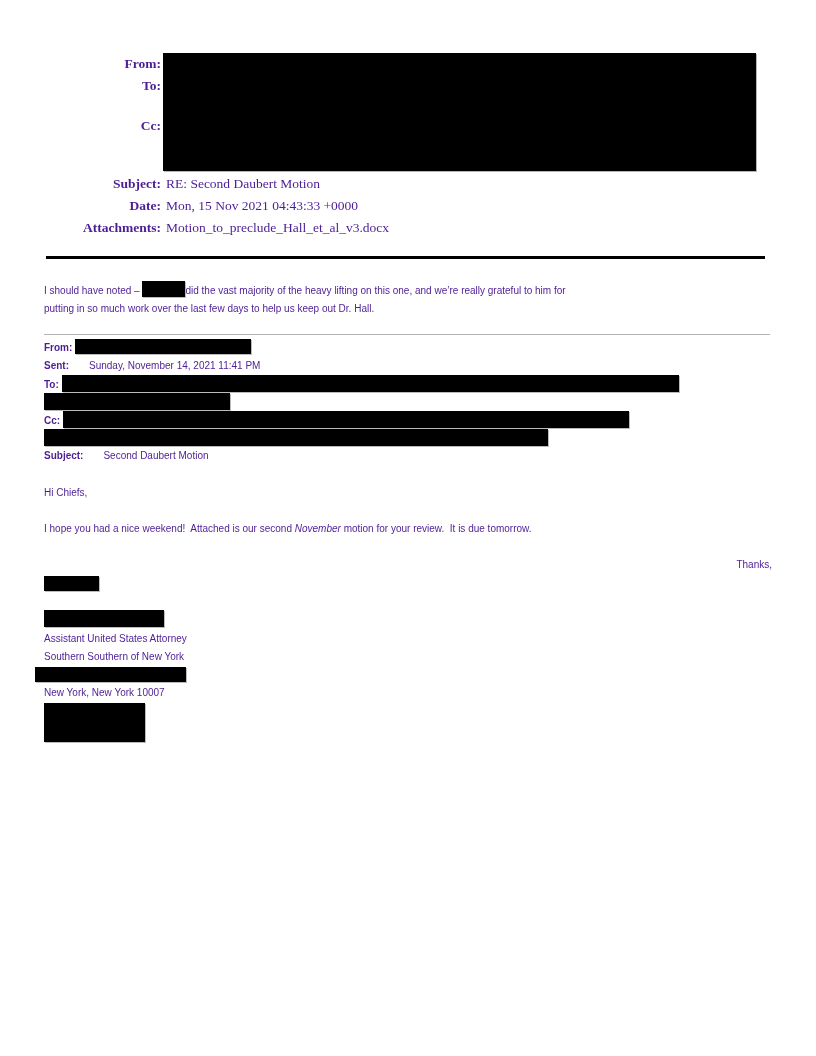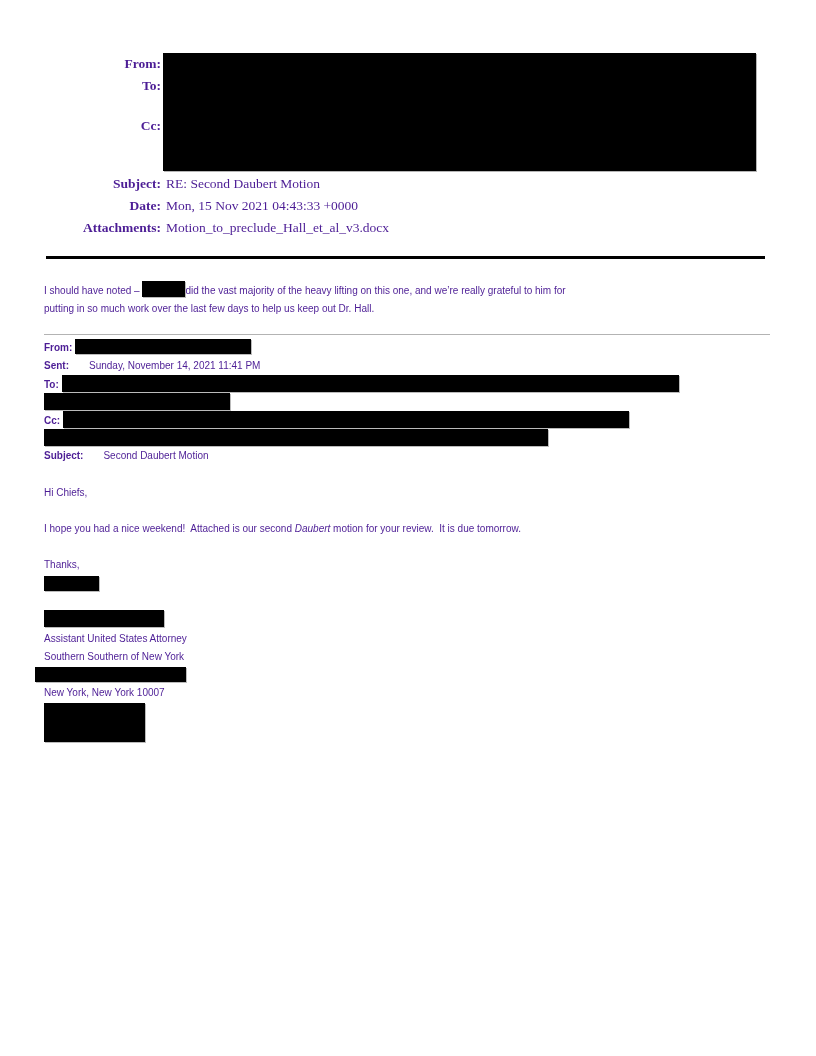--- a/index.html
+++ b/index.html
@@ -70,21 +70,21 @@
   .qval { margin-left: 20px; text-align: right; }
   .from-bar { width: 176px; height: 15px; vertical-align: -3px; }
   .to-bar1 { width: 617px; height: 17px; vertical-align: -4px; }
   .to-bar2 { width: 186px; height: 17px; vertical-align: -4px; }
   .cc-bar1 { width: 566px; height: 17px; vertical-align: -4px; }
   .cc-bar2 { width: 504px; height: 17px; vertical-align: -4px; }
 
   .qp { margin: 0; }
   .greeting { margin-top: 19px; }
   .sentence { margin-top: 18px; white-space: pre; }
-  .closing { margin-top: 18px; }
+  .closing { margin-top: 18px; text-align: right; }
   .name-bar { display: block; width: 55px; height: 15px; margin-top: 2px; }
 
   .sig { margin-top: 19px; }
   .sig p { margin: 0; line-height: 18px; }
   .sig-name-bar { display: block; width: 120px; height: 17px; }
   .sig-title { margin-top: 3px !important; }
   .sig-addr-bar { display: block; width: 151px; height: 15px; margin-left: -9px; margin-top: 1px; }
   .sig-city { margin-top: 2px !important; }
   .sig-phone-bar { display: block; width: 101px; height: 39px; margin-top: 1px; }
 </style>
@@ -115,21 +115,21 @@
       <div class="qline"><b>Sent:</b><span class="qval">Sunday, November 14, 2021 11:41 PM</span></div>
       <div class="qline"><b>To:</b> <span class="redact to-bar1"></span></div>
       <div class="qline"><span class="redact to-bar2"></span></div>
       <div class="qline"><b>Cc:</b> <span class="redact cc-bar1"></span></div>
       <div class="qline"><span class="redact cc-bar2"></span></div>
       <div class="qline"><b>Subject:</b><span class="qval">Second Daubert Motion</span></div>
     </div>
 
     <p class="qp greeting">Hi Chiefs,</p>
 
-    <p class="qp sentence"><span>I hope you had a nice weekend!  Attached is our second </span><i>Daubert</i><span> motion for your review.  It is due tomorrow.</span></p>
+    <p class="qp sentence"><span>I hope you had a nice weekend!  Attached is our second </span><i>November</i><span> motion for your review.  It is due tomorrow.</span></p>
 
     <div class="closing">
       <p class="qp">Thanks,</p>
       <span class="redact name-bar"></span>
     </div>
 
     <div class="sig">
       <span class="redact sig-name-bar"></span>
       <p class="sig-title">Assistant United States Attorney</p>
       <p>Southern Southern of New York</p>

